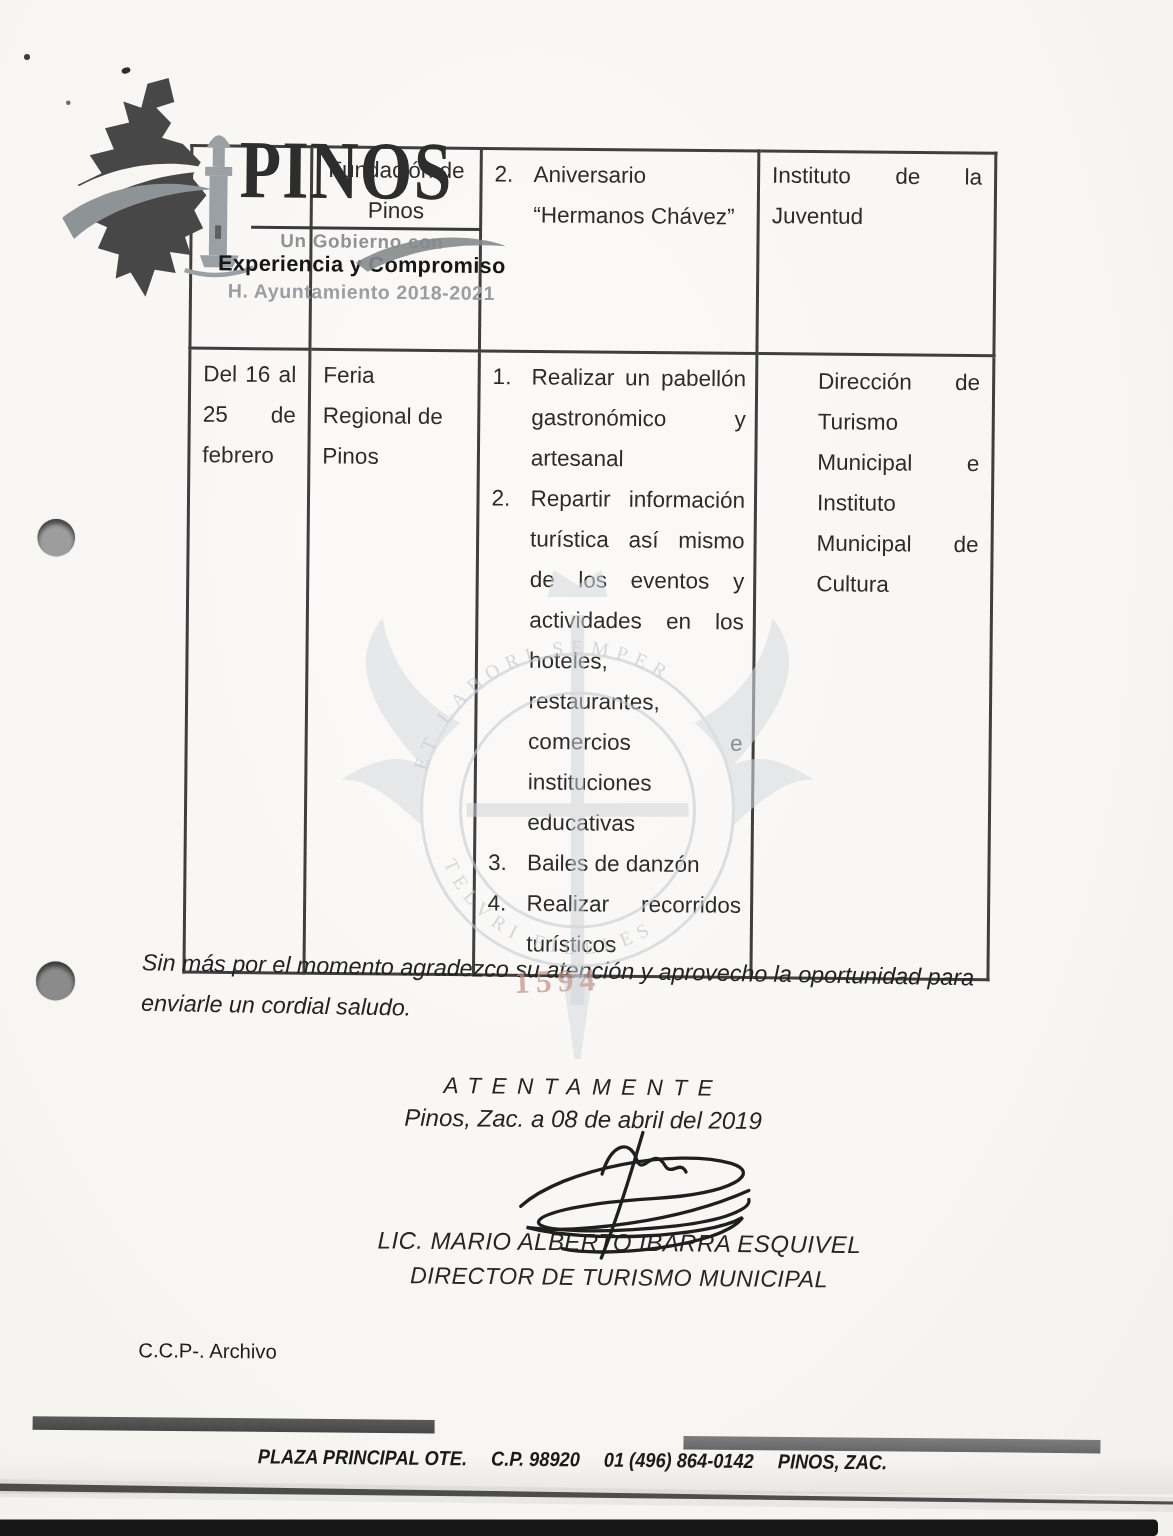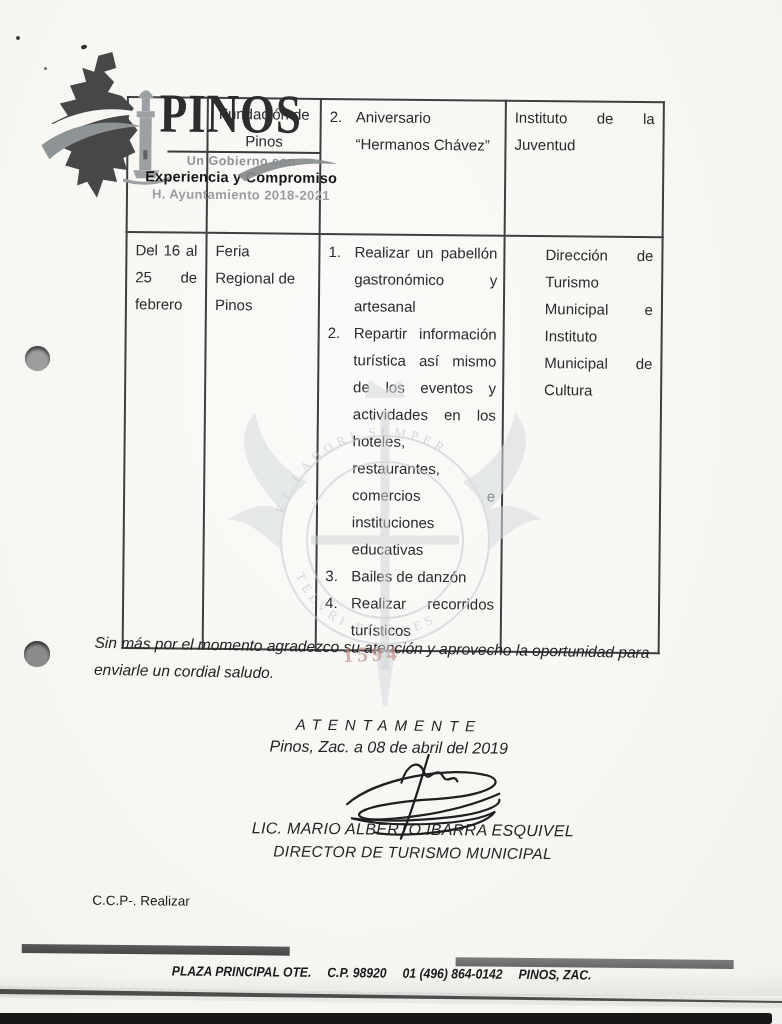--- a/index.html
+++ b/index.html
@@ -224,21 +224,21 @@
         <path d="M16,52 C44,26 120,12 156,22 C176,28 160,42 104,46 C60,49 30,56 28,62 C26,69 70,70 120,64 C152,60 170,52 168,46"></path>
         <path d="M168,40 C120,62 52,70 20,66 C60,76 140,72 164,58 C150,78 70,86 44,80"></path>
       </g>
     </svg>
 
     <div class="sign-block">
       <div class="sign-name">LIC. MARIO ALBERTO IBARRA ESQUIVEL</div>
       <div class="sign-title">DIRECTOR DE TURISMO MUNICIPAL</div>
     </div>
 
-    <div class="cc-line">C.C.P-. Realizar</div>
+    <div class="cc-line">C.C.P-. Archivo</div>
 
     <div class="bar-left"></div>
     <div class="bar-right"></div>
     <div class="footer-text">
       <span class="inner">
         <span>PLAZA PRINCIPAL OTE.</span>
         <span>C.P. 98920</span>
         <span>01 (496) 864-0142</span>
         <span>PINOS, ZAC.</span>
       </span>

